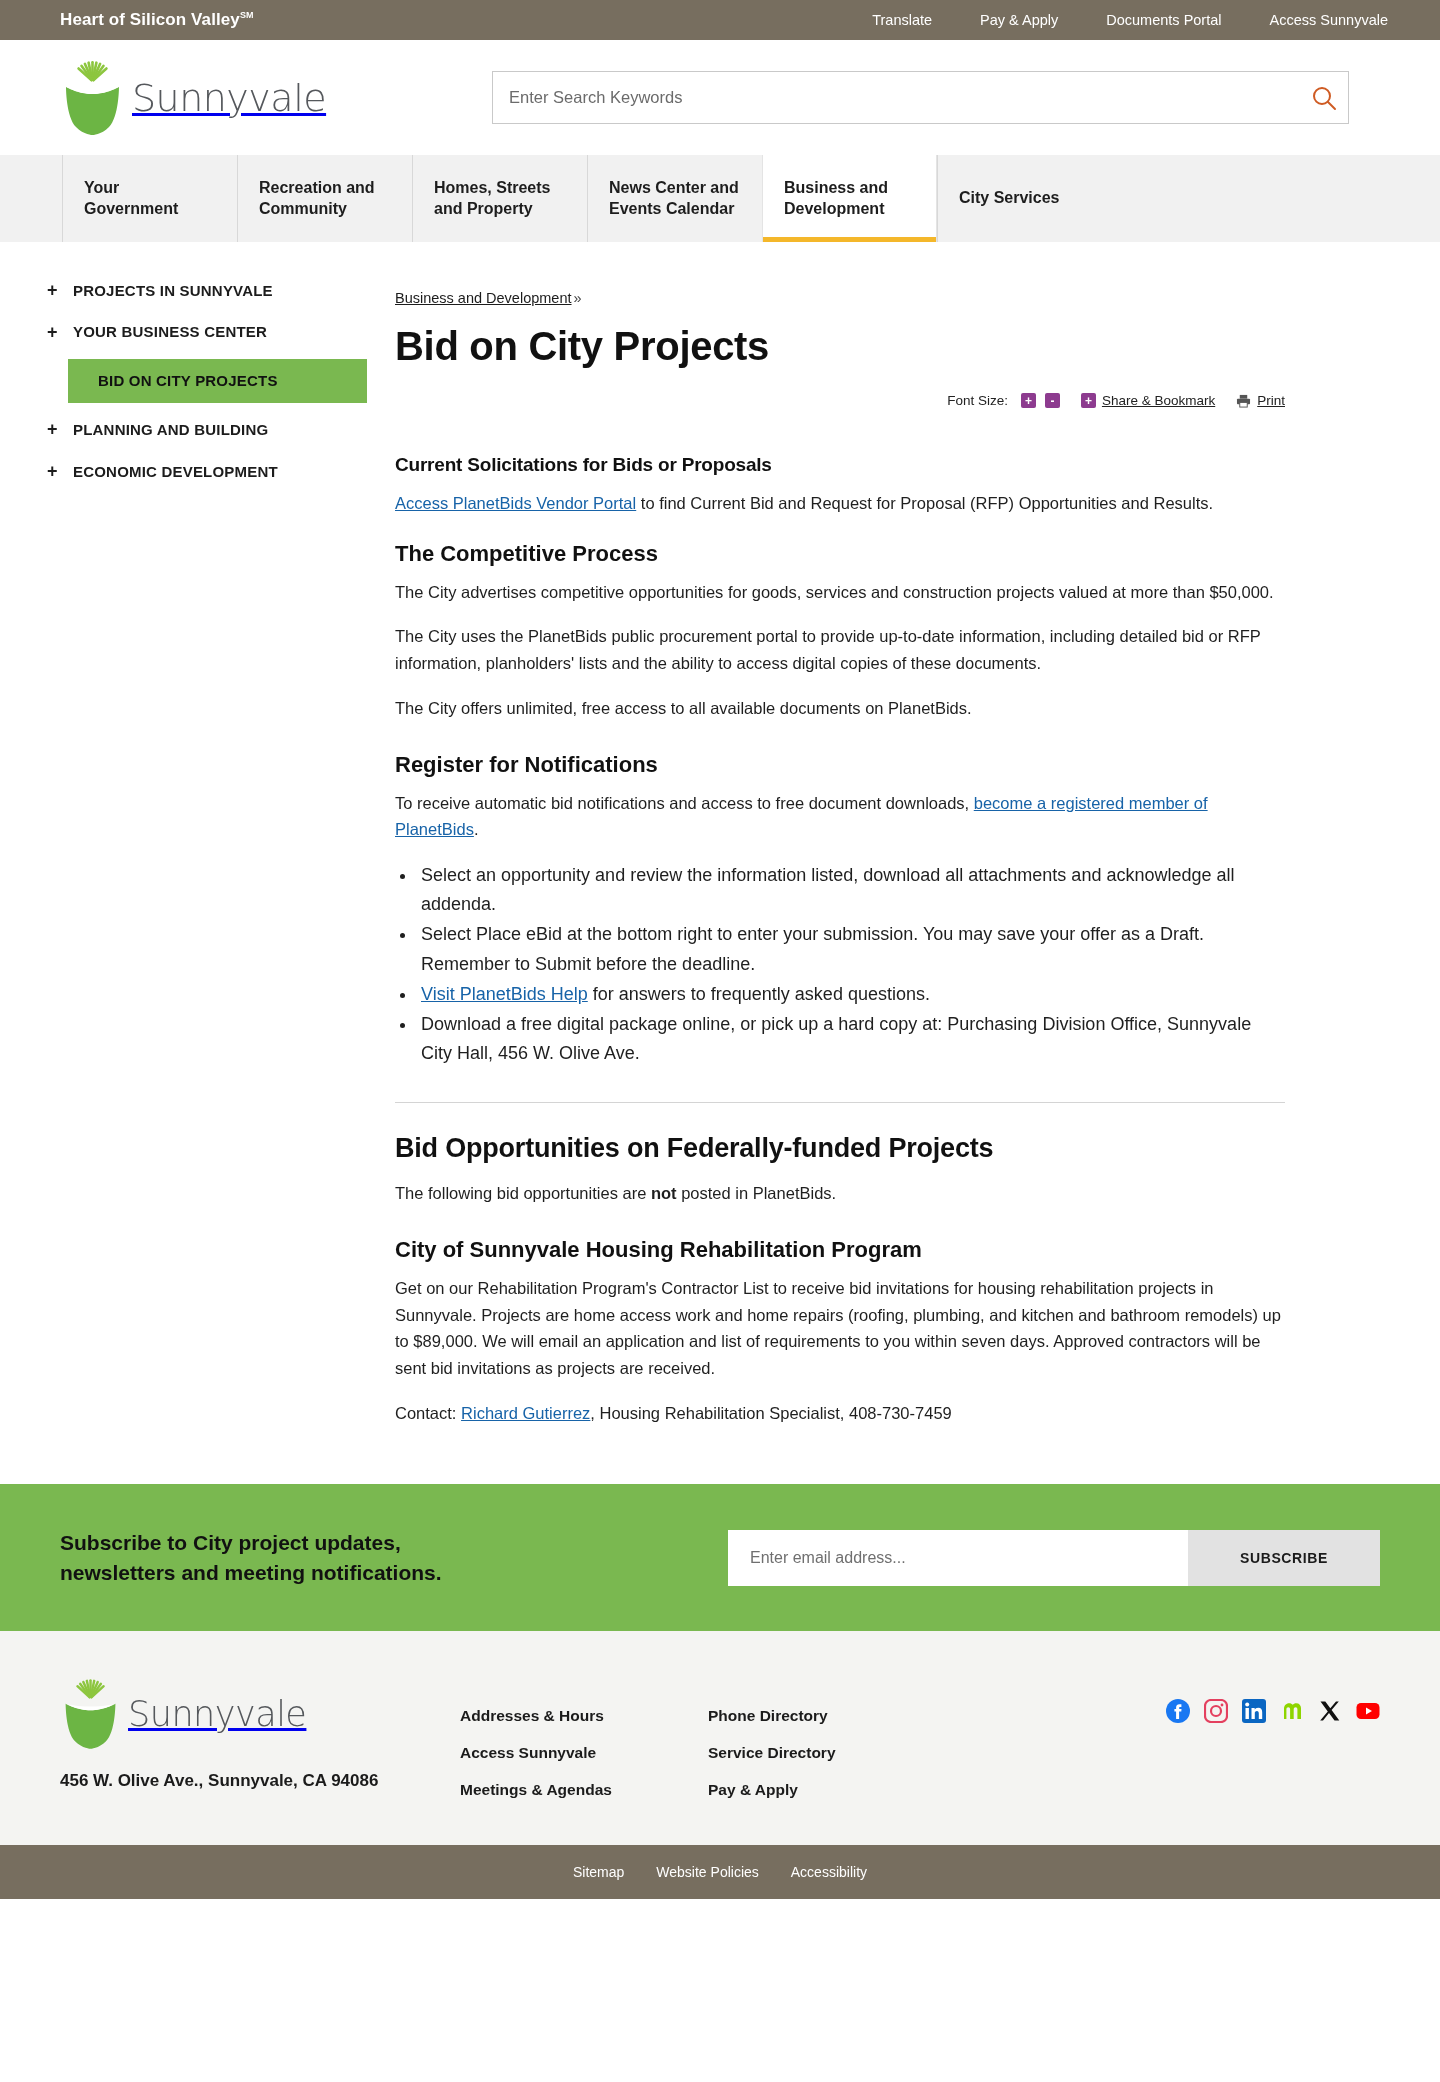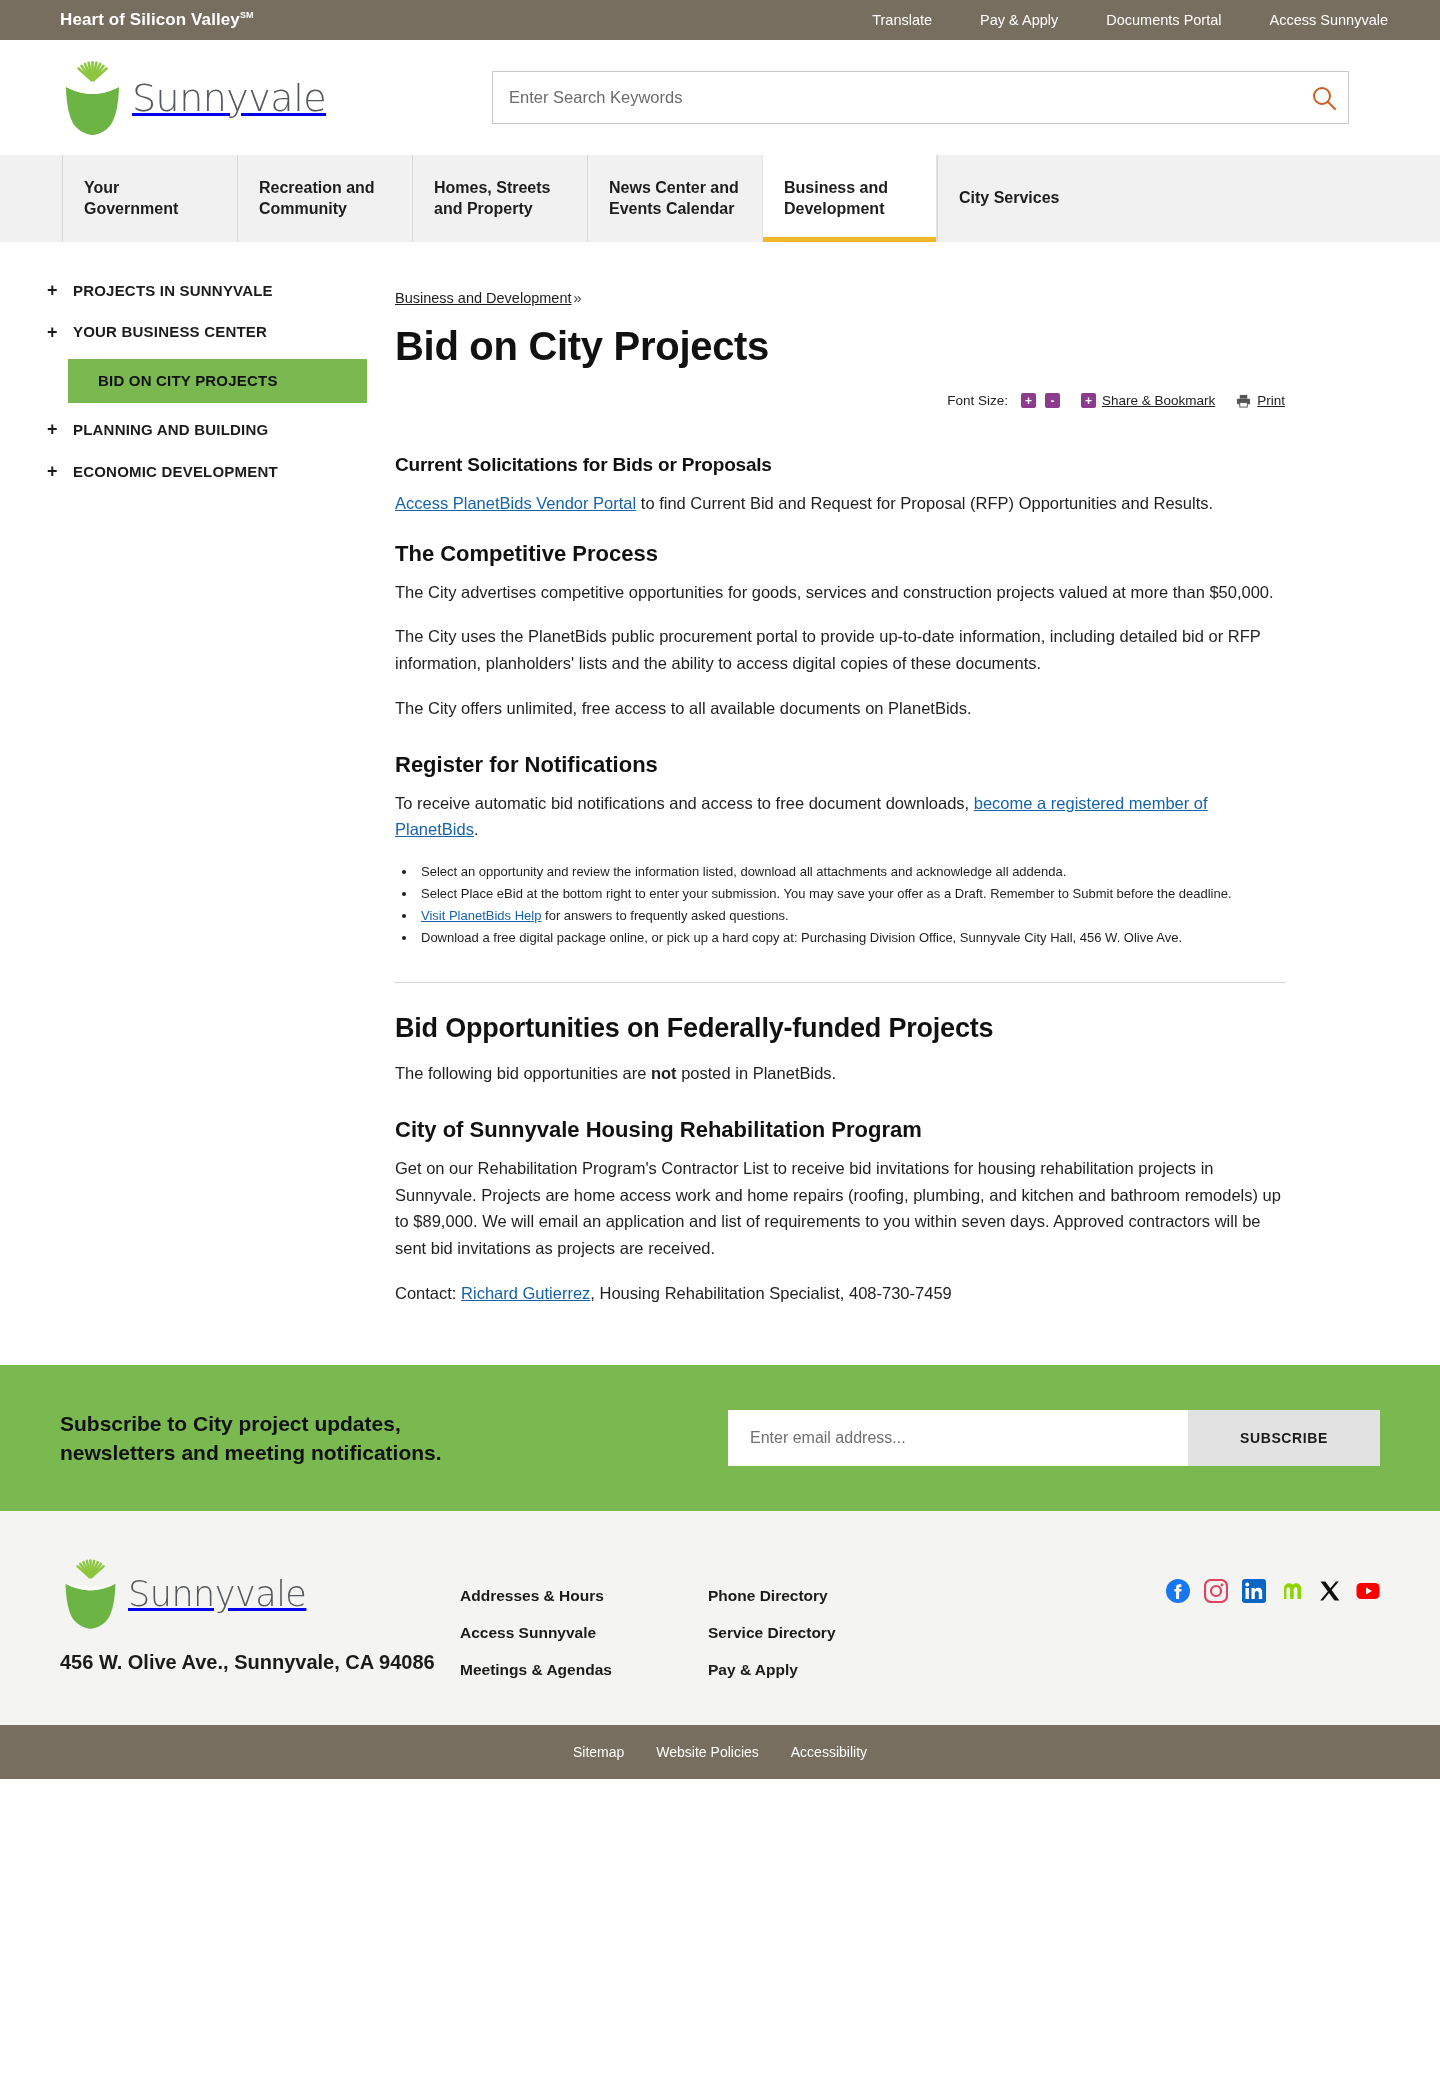--- a/index.html
+++ b/index.html
@@ -223,21 +223,21 @@
   .content h3.first { margin-top: 24px; }
   .content p {
     font-size: 16.5px;
     line-height: 1.62;
     color: #1f1f1f;
     margin: 0 0 18px 0;
   }
   .content a.link { color: #1763A8; text-decoration: underline; }
   .content ul {
     margin: 0 0 18px 22px;
-    font-size: 13px;
+    font-size: 18px;
     line-height: 1.62;
     color: #1f1f1f;
   }
   .content ul li { margin-bottom: 1px; padding-left: 4px; }
   .divider {
     border: 0;
     border-top: 1px solid #d4d4d4;
     margin: 34px 0 30px 0;
   }
   .content h2.section2 { font-size: 27px; margin-bottom: 16px; }
@@ -290,21 +290,21 @@
     background: #f4f4f2;
     padding: 48px 60px 46px 60px;
     display: flex;
     align-items: flex-start;
   }
   .footer-brand { width: 400px; flex: none; }
   .footer-logo { display: flex; align-items: center; gap: 6px; margin-bottom: 22px; }
   .footer-logo .logo-mark { width: 62px; height: 70px; }
   .footer-logo .brand-name { font-size: 35px; }
   .footer-address {
-    font-size: 20px;
+    font-size: 17px;
     font-weight: bold;
     color: #1b1b1b;
   }
   .footer-col {
     display: flex;
     flex-direction: column;
     gap: 19px;
     padding-top: 28px;
     width: 248px;
     flex: none;

